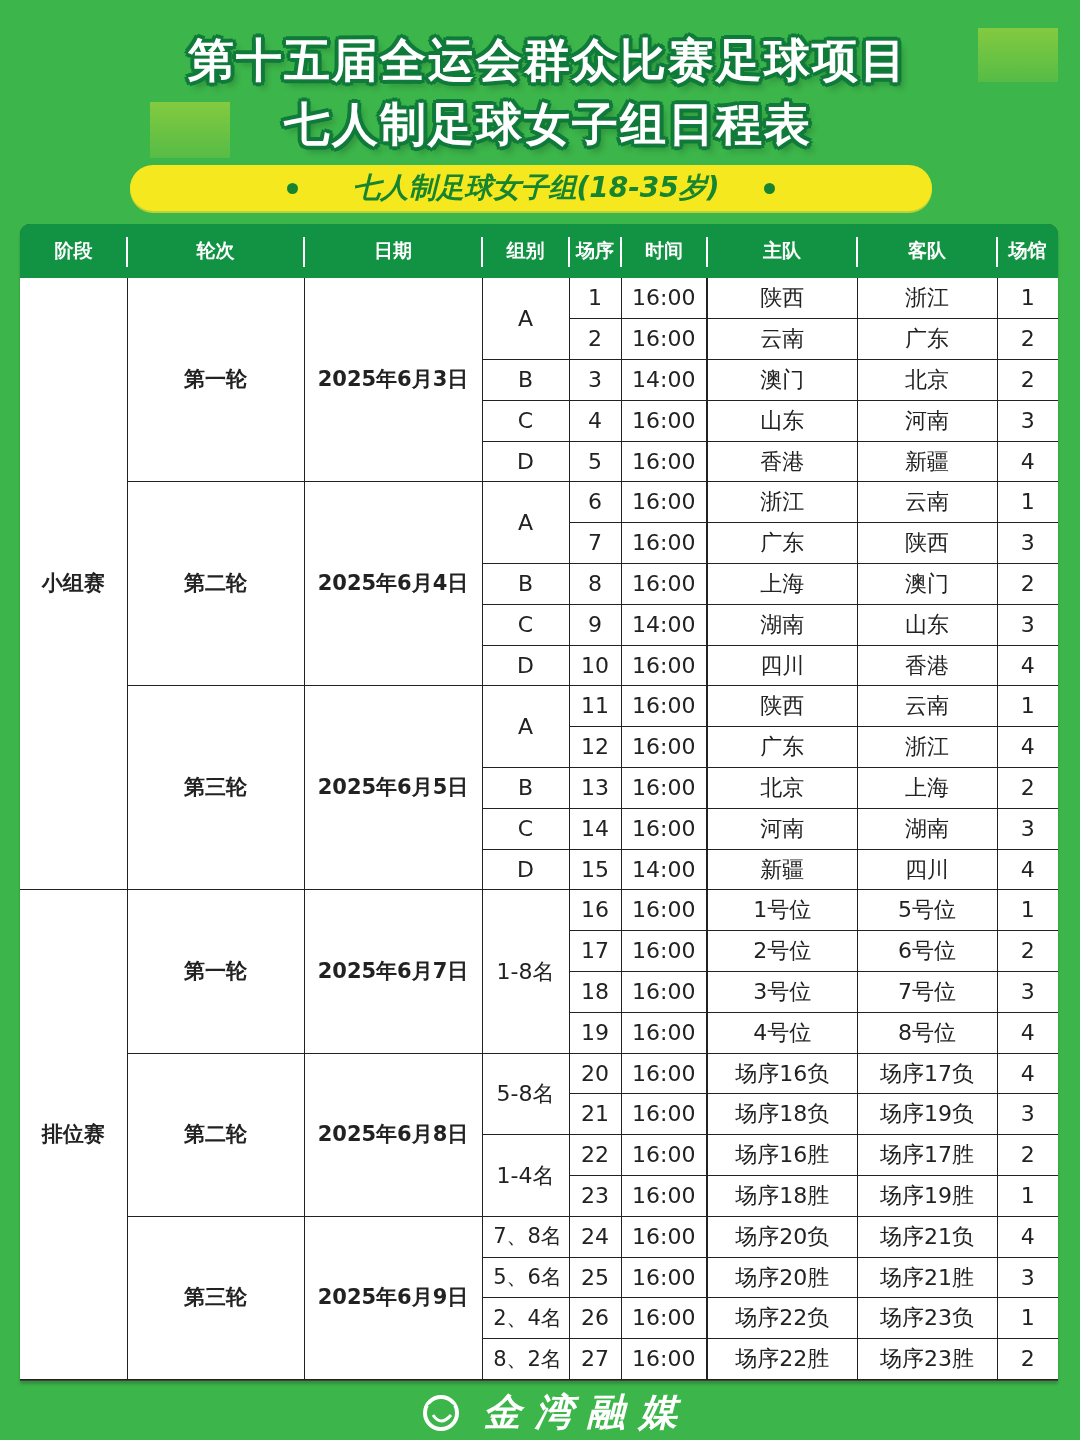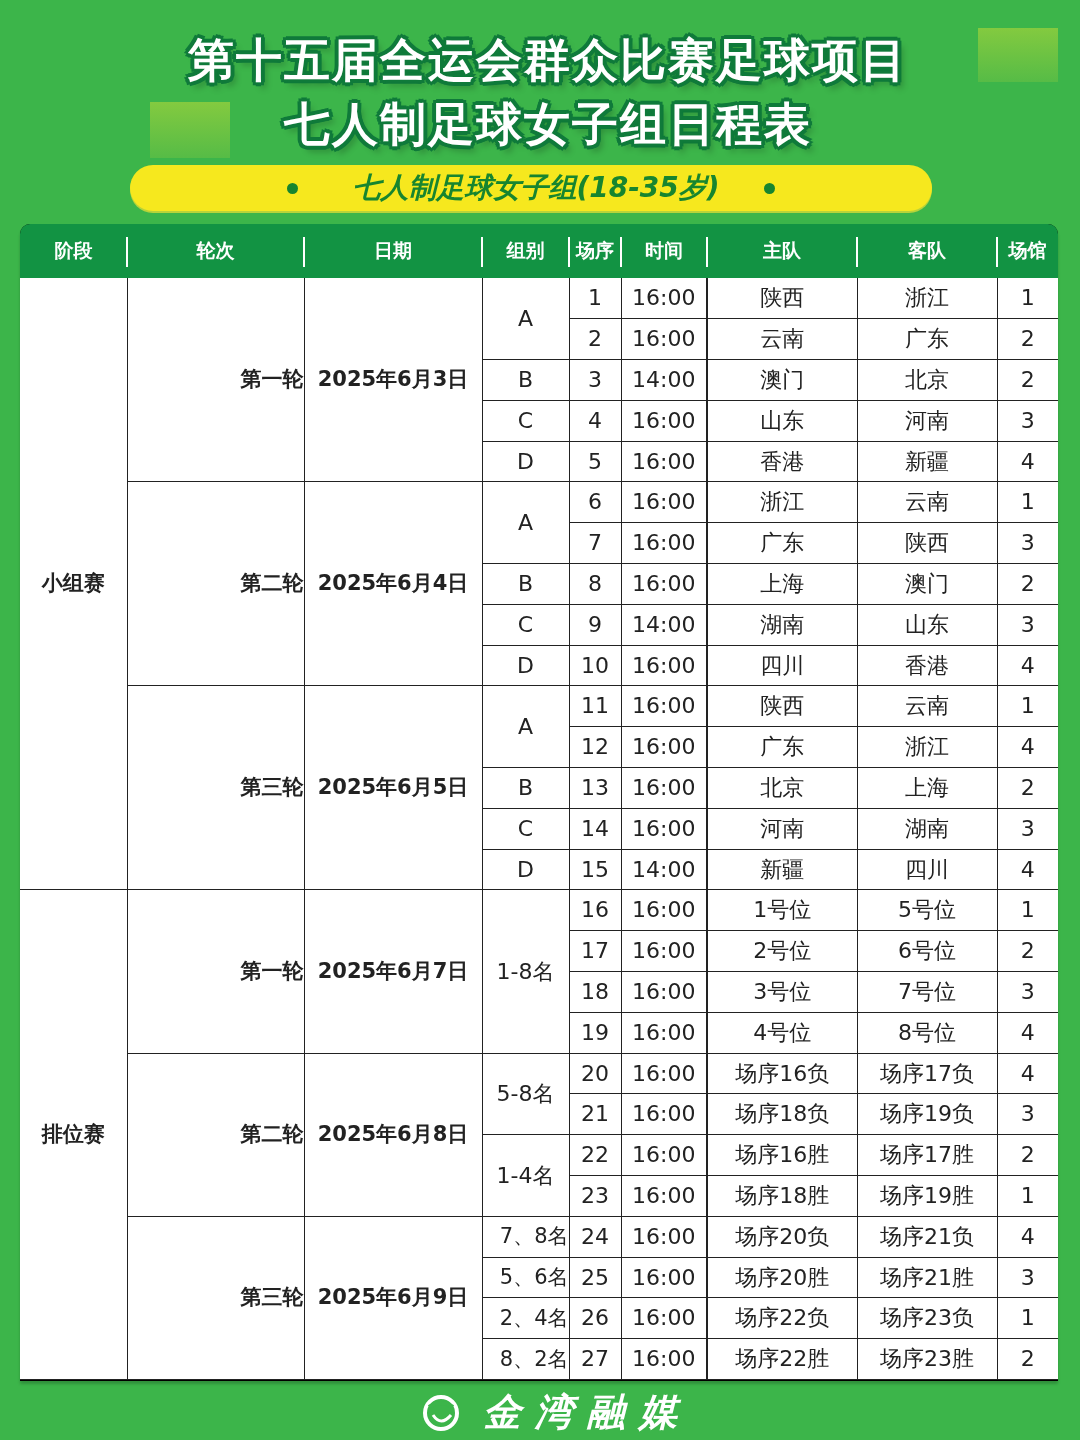--- a/index.html
+++ b/index.html
@@ -36,21 +36,21 @@
     }
     .subtitle-bar .dot {
       width: 11px; height: 11px; border-radius: 50%; background: #17852f;
       display: inline-block;
     }
     .subtitle-bar .dot-l { margin-right: 54px; }
     .subtitle-bar .dot-r { margin-left: 44px; }
 
     .table-wrap {
       position: absolute; left: 20px; top: 224px; width: 1038px; height: 1157px;
-      background: #000000; border-radius: 10px 10px 0 0; overflow: hidden;
+      background: #404040; border-radius: 10px 10px 0 0; overflow: hidden;
       box-shadow: 0 3px 3px rgba(0,0,0,0.2);
     }
     table {
       border-collapse: collapse; width: 1038px; table-layout: fixed;
     }
     thead tr { height: 54px; background: #129343; }
     thead th {
       color: #ffffff; font-size: 19px; font-weight: bold; position: relative;
       text-align: center;
     }
@@ -58,25 +58,25 @@
       position: absolute; right: -1px; top: 13px; width: 2px; height: 30px; background: #ffffff;
     }
     tbody tr { height: 40.8px; }
     tbody td {
       border: 1.5px solid #222; text-align: center; color: #222;
       font-size: 22px; line-height: 1; padding: 0;
       background: #ffffff;
     }
     tbody tr:first-child td { border-top: none; }
     tbody td.c-stage { border-left: none; font-weight: bold; font-size: 21px; margin-left: 28px; }
-    tbody td.c-round { font-weight: bold; font-size: 21px; text-align: right; }
+    tbody td.c-round { font-weight: bold; font-size: 21px; }
     tbody td.c-date { font-weight: bold; font-size: 21px; }
     tbody td.c-venue { border-right: none; }
     tbody td.c-home { border-left: 2.5px solid #222; }
-    tbody td.c-group-small { font-size: 21px; white-space: nowrap; text-align: right; padding-left: 4px; margin-top: 20px; }
+    tbody td.c-group-small { font-size: 21px; white-space: nowrap; text-align: center; padding-left: 4px; margin-top: 20px; }
     .footer {
       position: absolute; left: 16px; top: 1385px; width: 1080px; height: 55px;
       display: flex; align-items: center; justify-content: center;
     }
     .footer-logo {
       width: 40px; height: 40px; margin-right: 22px;
     }
     .footer-text {
       color: #ffffff; font-size: 38px; font-weight: bold; font-style: italic;
       letter-spacing: 14px;

